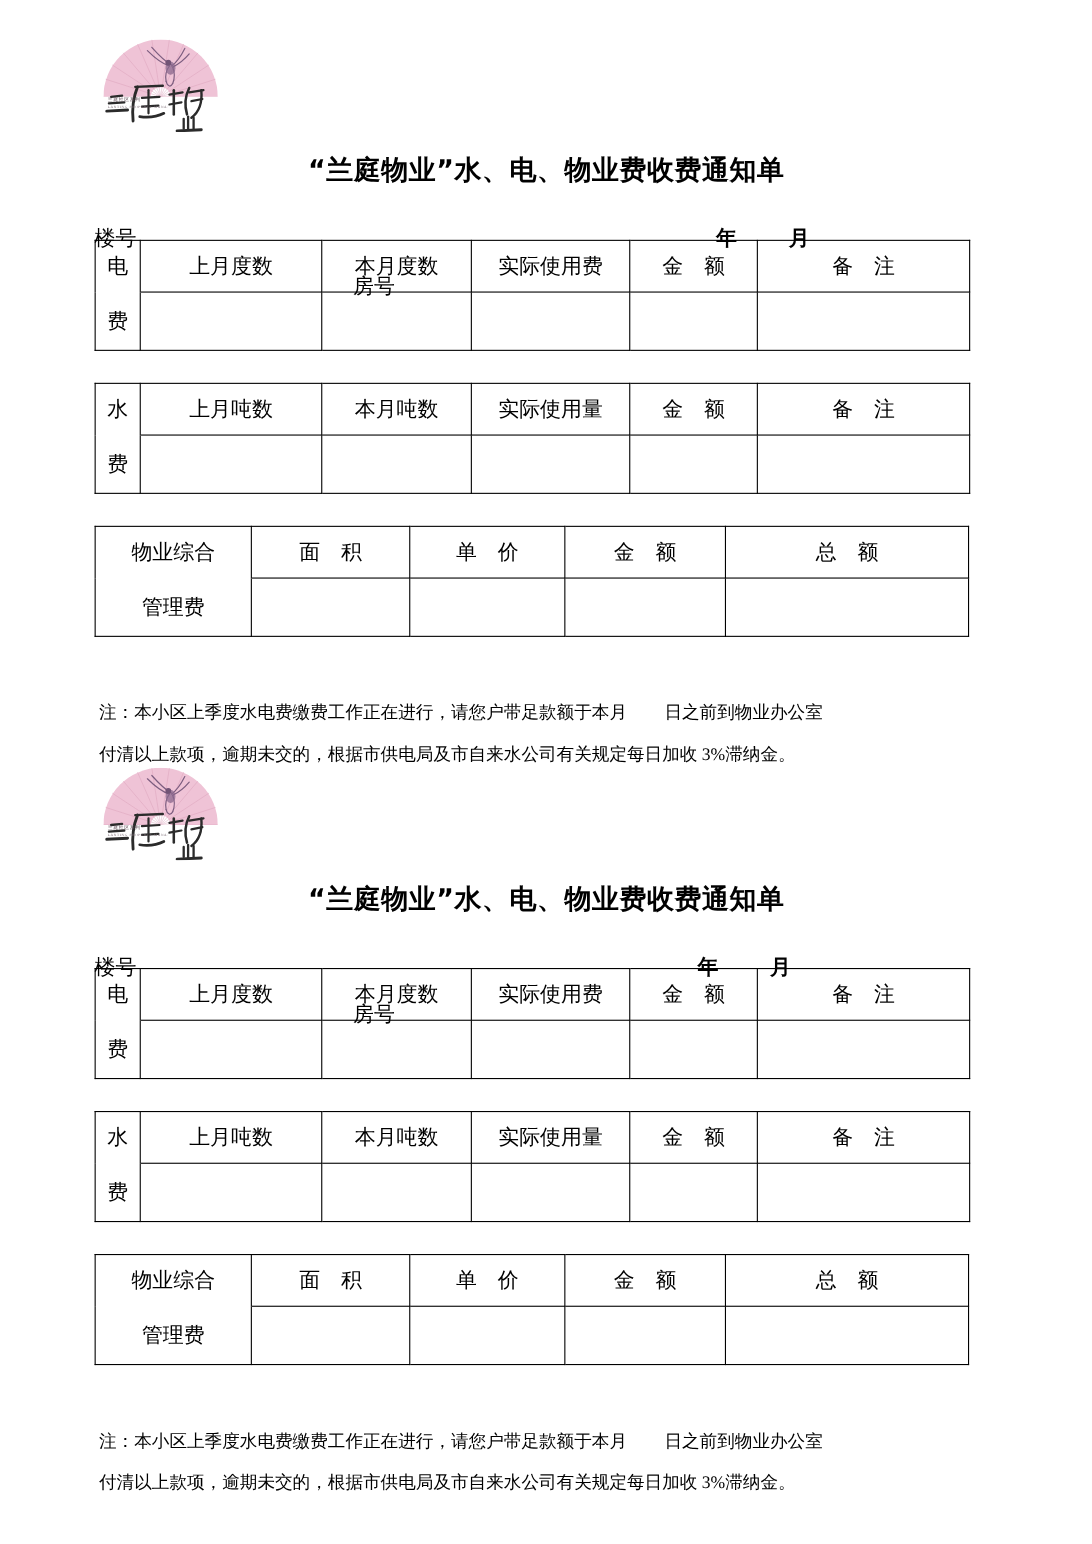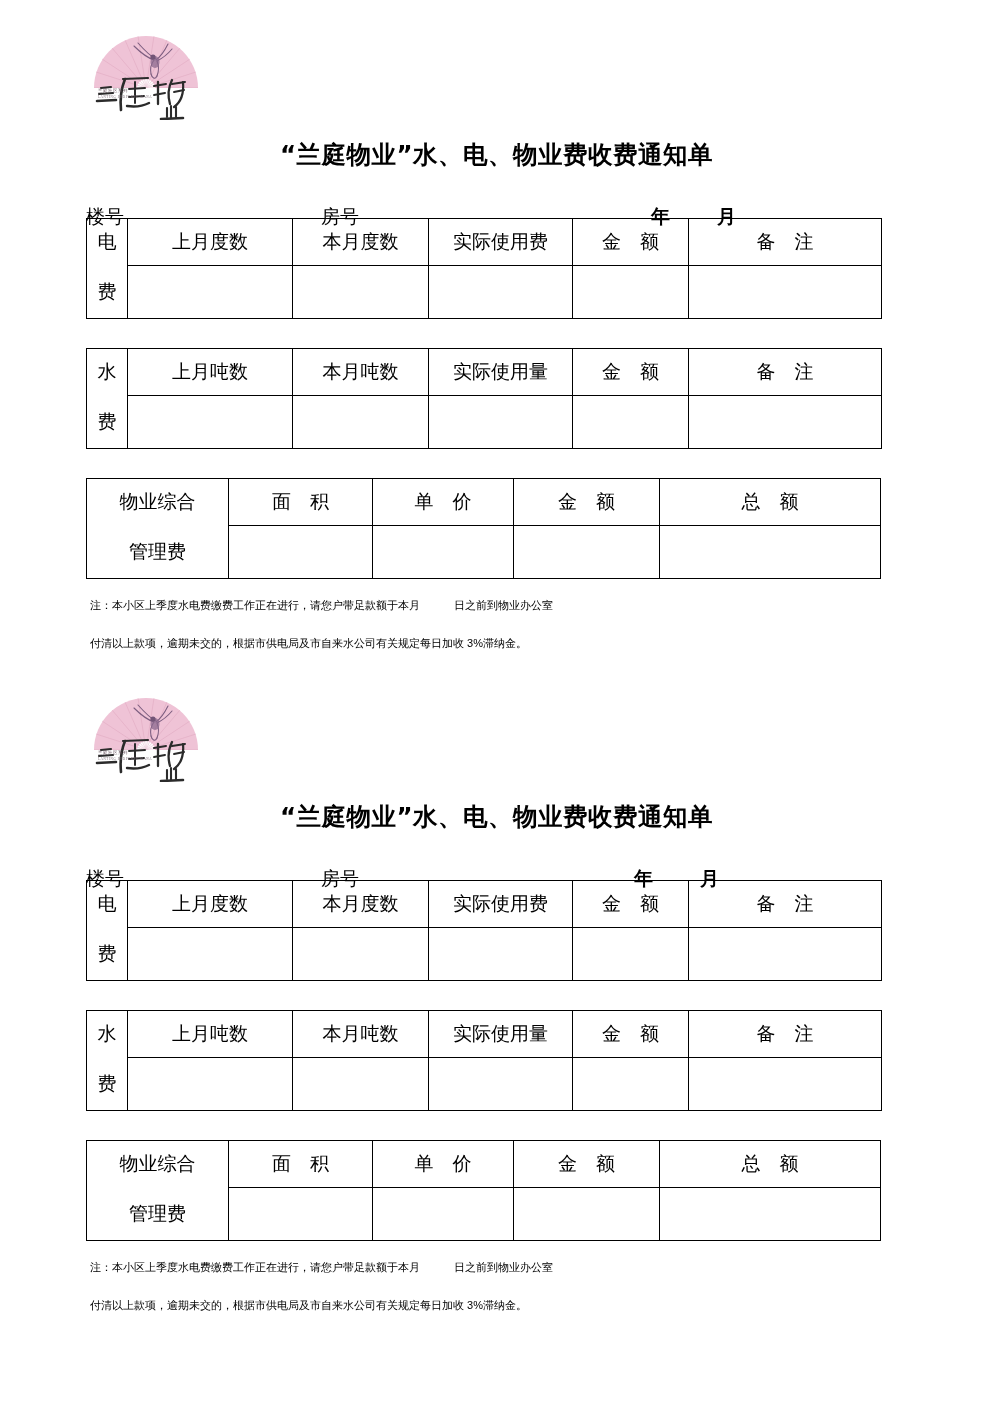--- a/index.html
+++ b/index.html
@@ -115,21 +115,21 @@
     width: 800px;
     height: 26px;
     font-size: 19px;
   }
   .idrow span {
     position: absolute;
     top: 18px;
     white-space: nowrap;
   }
   .idrow .lou  { left: 0px; }
-  .idrow .fang { left: 235px; }
+  .idrow .fang { left: 235px; margin-top: 43px; }
   .idrow .ym   { left: 565px; letter-spacing: 14px; font-weight: bold; }
   #copy-2 .idrow .ym { left: 548px; }
 
   
   table.grid {
     position: absolute;
     border-collapse: collapse;
     table-layout: fixed;
     font-size: 19px;
   }
@@ -151,23 +151,24 @@
   #copy-1 .prop-table  { top: 478px; }
   #copy-2 .elec-table  { top: 218px; }
   #copy-2 .water-table { top: 348px; }
   #copy-2 .prop-table  { top: 478px; }
 
   
   .note {
     position: absolute;
     left: 90px;
     width: 830px;
-    font-size: 11px;
-    font-family: Liberation Sans, sans-serif;
+    font-size: 16px;
+    font-family: Liberation Serif, serif;
     white-space: nowrap;
+    margin-top: 40px;
   }
   #copy-1 .note.l1 { top: 598px; }
   #copy-1 .note.l2 { top: 636px; }
   #copy-2 .note.l1 { top: 598px; }
   #copy-2 .note.l2 { top: 636px; }
   .note .gap { display: inline-block; width: 34px; }
 </style>
 </head>
 <body>
 

